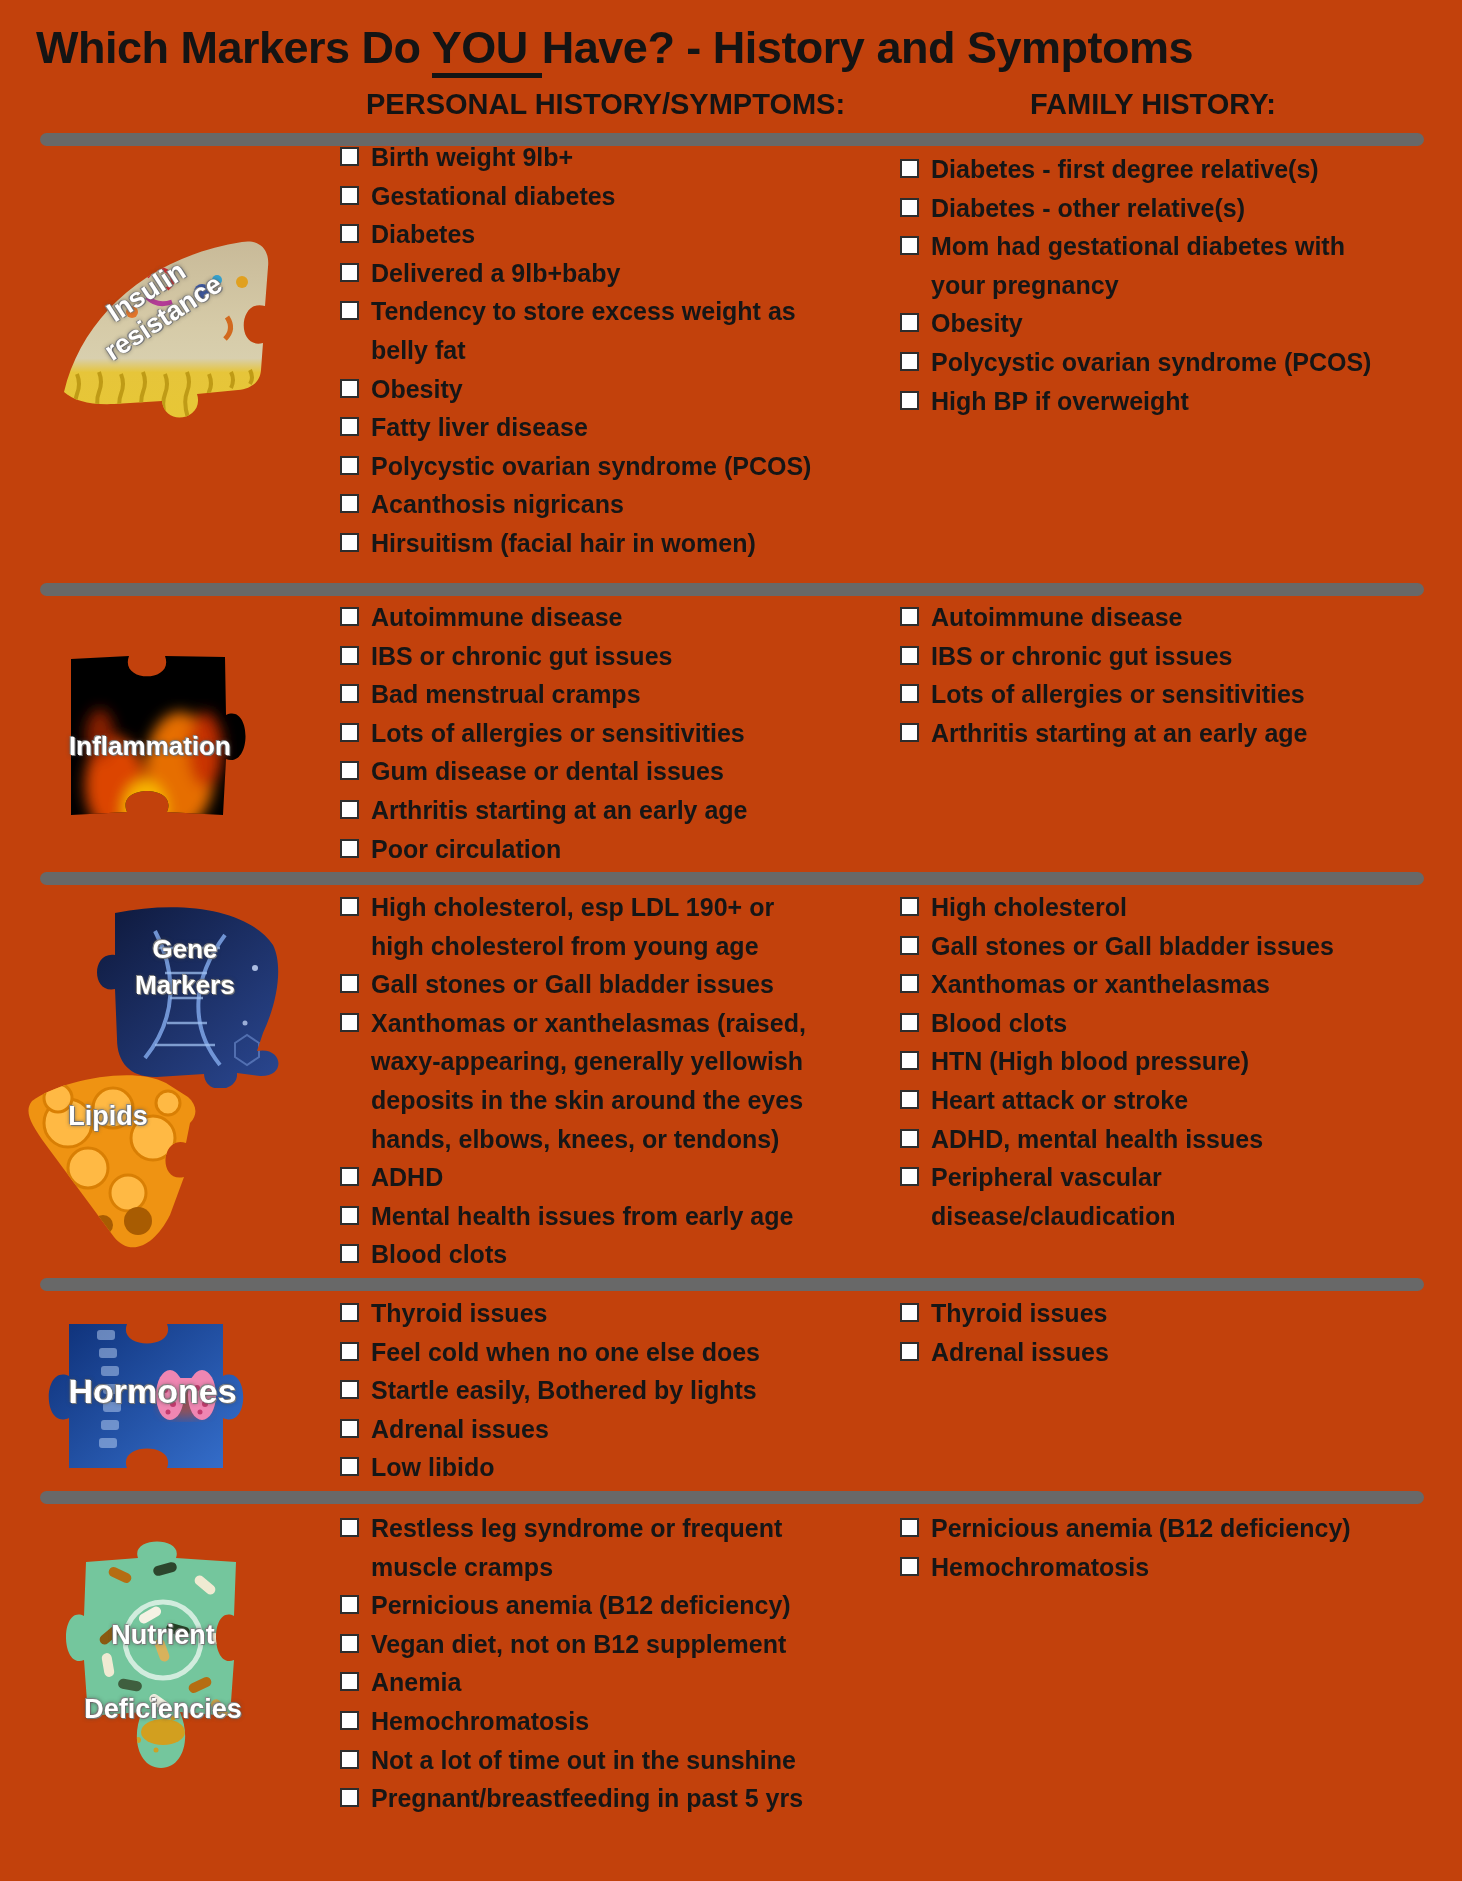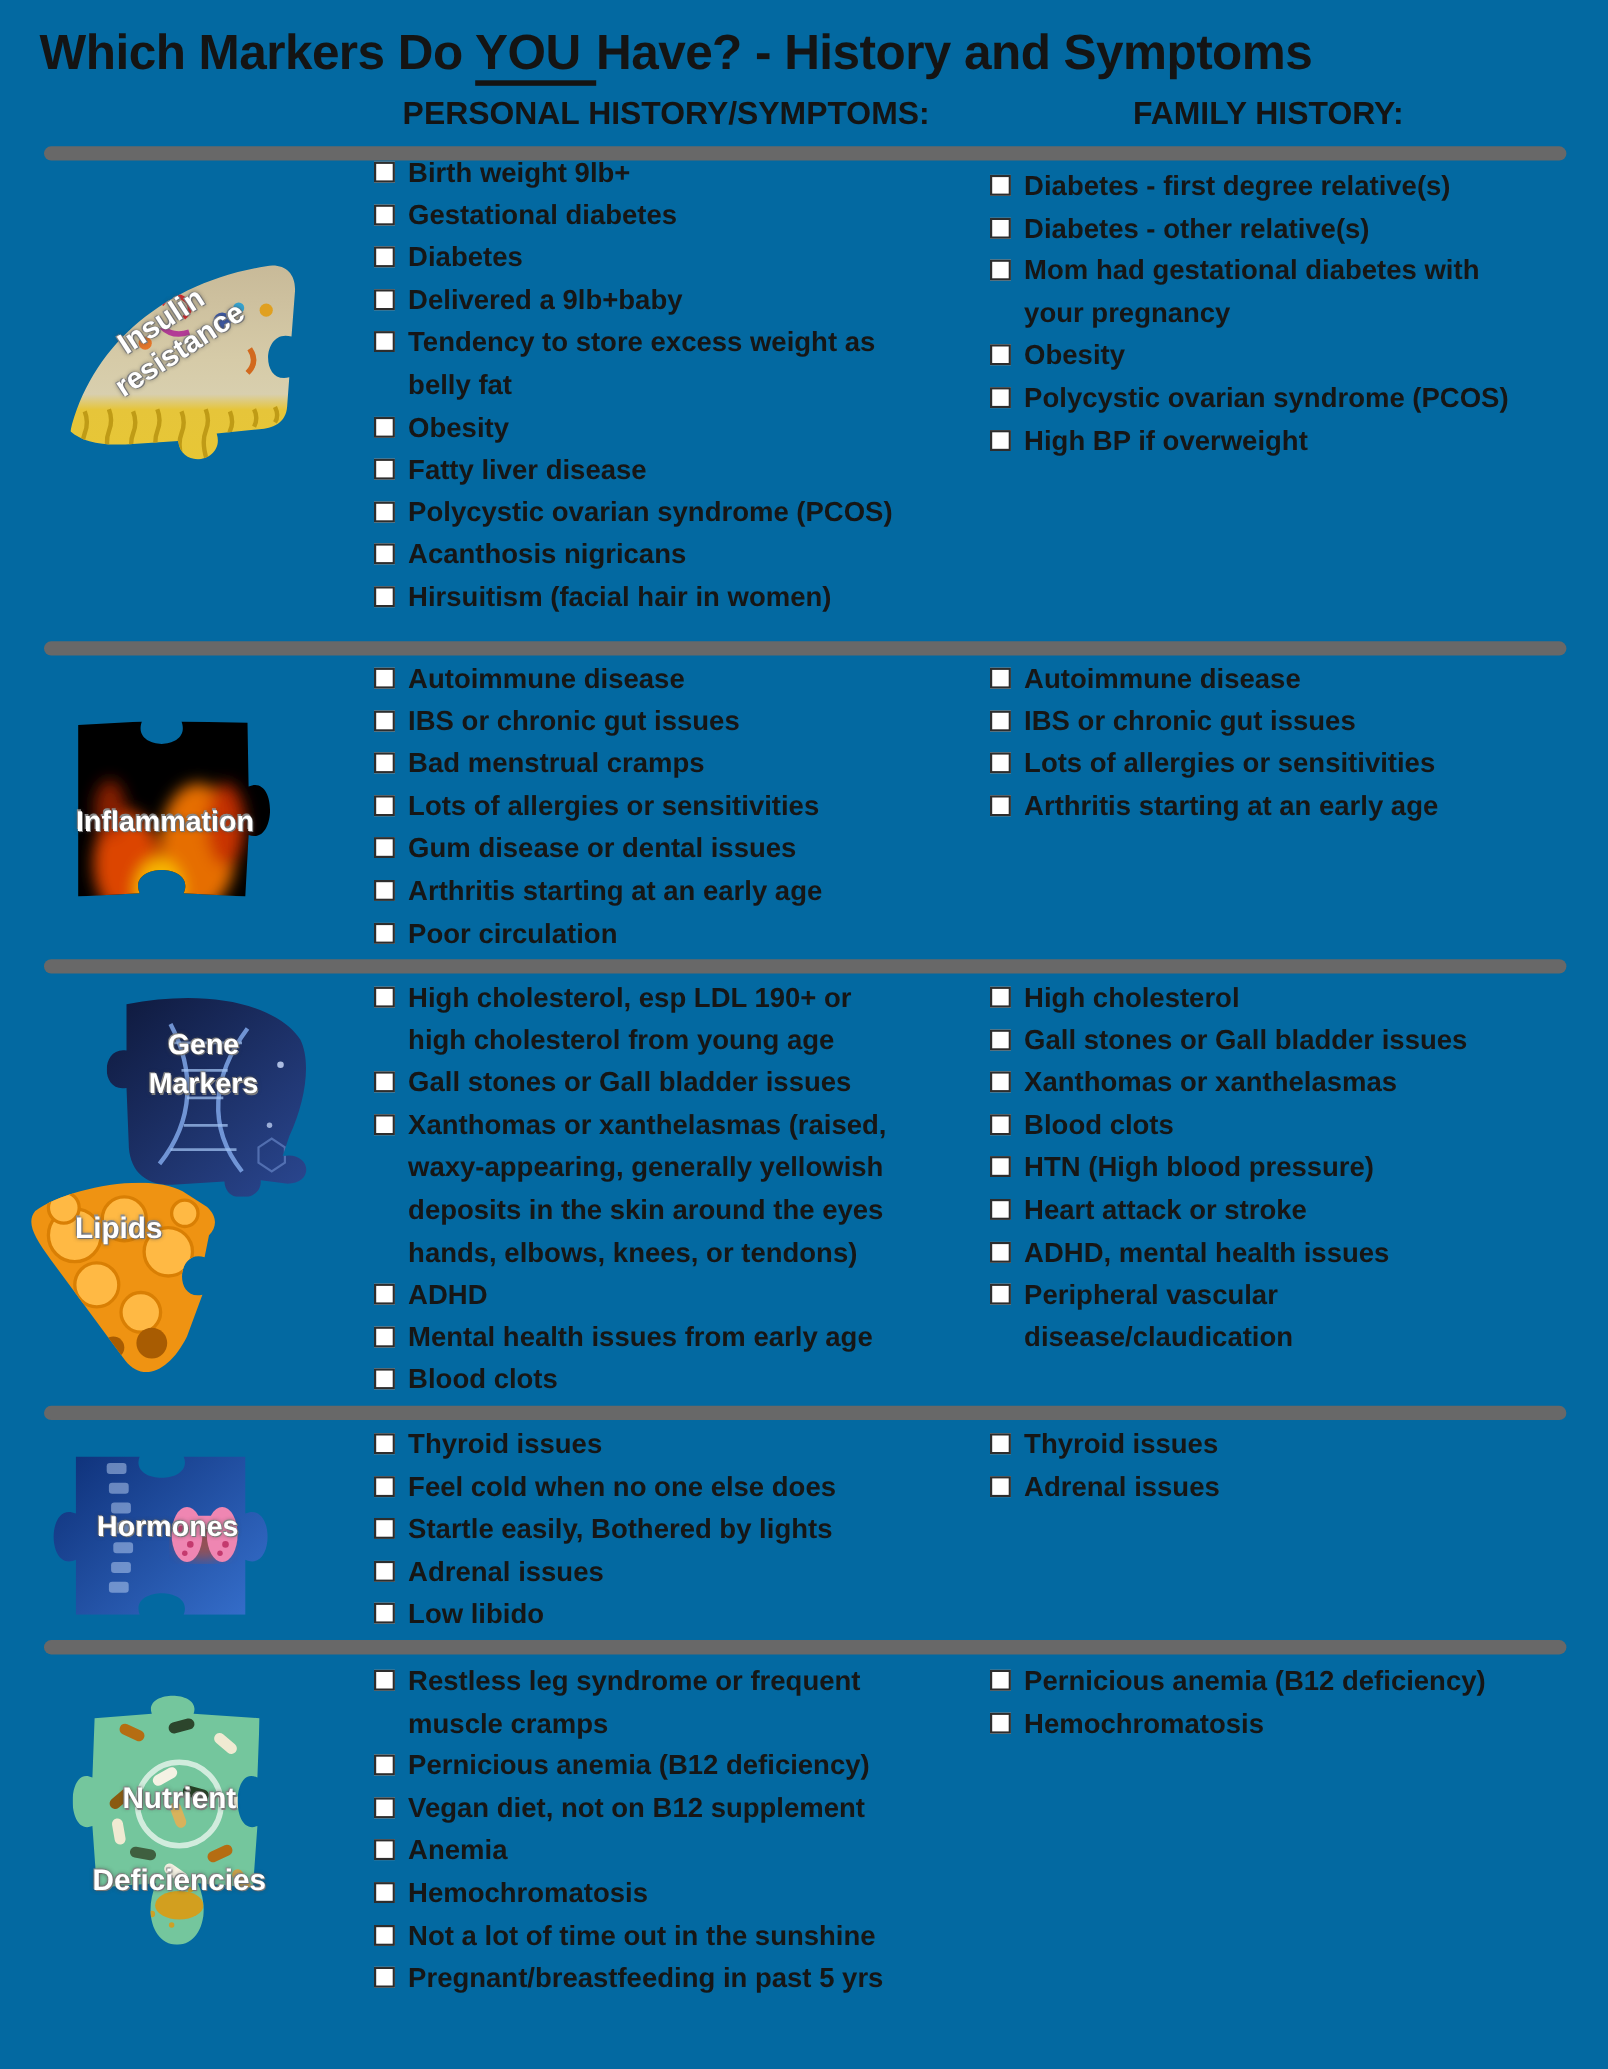--- a/index.html
+++ b/index.html
@@ -1,16 +1,16 @@
 <!DOCTYPE html>
 <html><head>
 <meta charset="utf-8">
 <style>
   html,body{margin:0;padding:0;background:#ffffff;}
-  .page{position:relative;width:1462px;height:1881px;background:#0369a1;overflow:hidden;
+  .page{position:relative;width:1462px;height:1881px;background:#c2410c;overflow:hidden;
         font-family:"Liberation Sans",sans-serif;color:#161616;}
   h1.title{position:absolute;left:36px;top:22px;margin:0;font-size:45px;font-weight:700;
            letter-spacing:-0.5px;color:#141414;white-space:nowrap;}
   .u-part{border-bottom:5px solid #141414;padding-right:14px;}
   .hdr{position:absolute;top:88px;font-size:29px;font-weight:700;color:#141414;white-space:nowrap;}
   .hdr-personal{left:366px;}
   .hdr-family{left:984px;margin-left:46px;}
   .bar{position:absolute;left:40px;width:1384px;height:13px;border-radius:7px;background:#686868;}
   ul.list{position:absolute;list-style:none;margin:0;padding:0;}
   ul.list li{display:flex;align-items:flex-start;gap:12px;font-size:25px;line-height:38.6px;
@@ -19,21 +19,21 @@
   .itext{white-space:pre-line;}
   .p-left{left:340px;width:545px;}
   .p-right{left:900px;width:545px;}
   figure.puzzle{position:absolute;margin:0;padding:0;}
   .plabel{position:absolute;color:#ffffff;font-weight:700;text-align:center;white-space:pre-line;
           text-shadow:0 0 4px rgba(70,70,70,.9), 1px 1px 0 #8a8a8a, -1px -1px 0 #9a9a9a;}
   .lbl-insulin{left:8px;top:52px;width:190px;font-size:27px;line-height:31px;transform:rotate(-33deg);}
   .lbl-inflammation{left:0;top:96px;width:210px;font-size:26px;}
   .lbl-gene{left:0;top:38px;width:200px;font-size:26px;line-height:36px;}
   .lbl-lipids{left:30px;top:48px;width:120px;font-size:27px;}
-  .lbl-hormones{left:0;top:72px;width:215px;font-size:26px;}
+  .lbl-hormones{left:0;top:72px;width:215px;font-size:34px;}
   .lbl-nutrient{left:0;top:58px;width:210px;font-size:27px;line-height:74px;}
 </style>
 </head>
 <body>
 
 <div class="page">
 
   <h1 class="title"><span>Which Markers Do </span><span class="u-part">YOU</span><span>Have? - History and Symptoms</span></h1>
 
   <div class="hdr hdr-personal">PERSONAL HISTORY/SYMPTOMS:</div>

